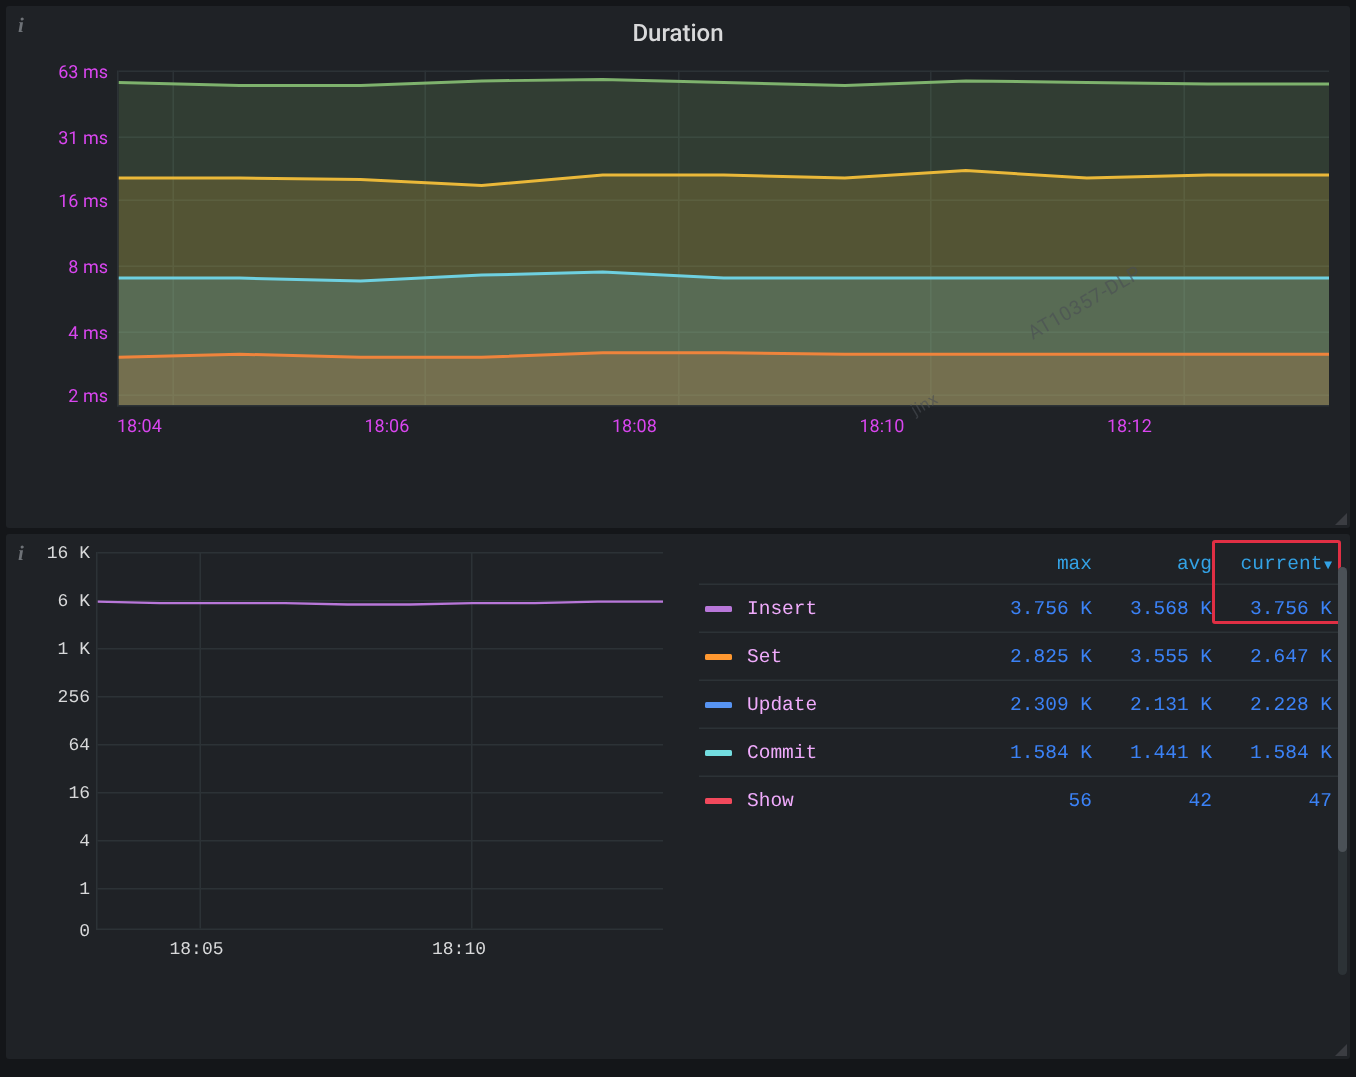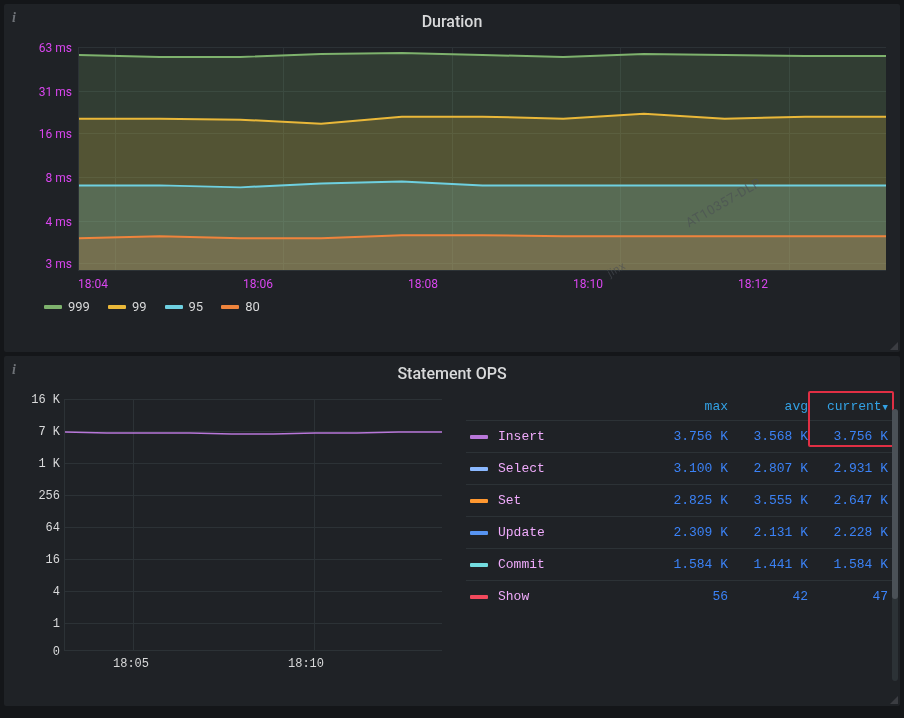--- a/index.html
+++ b/index.html
@@ -176,21 +176,21 @@
   <span class="info-icon">i</span>
   <div class="panel-title">Duration</div>
 
   <div class="chart1-wrap">
 
     <span class="ytick" style="top:0px">63 ms</span>
     <span class="ytick" style="top:44px">31 ms</span>
     <span class="ytick" style="top:86px">16 ms</span>
     <span class="ytick" style="top:130px">8 ms</span>
     <span class="ytick" style="top:174px">4 ms</span>
-    <span class="ytick" style="top:216px">3 ms</span>
+    <span class="ytick" style="top:216px">2 ms</span>
 
     <div class="chart1-plot">
       <div class="gridline" style="top:0px"></div>
       <div class="gridline" style="top:44px"></div>
       <div class="gridline" style="top:86px"></div>
       <div class="gridline" style="top:130px"></div>
       <div class="gridline" style="top:174px"></div>
       <div class="gridline" style="top:216px"></div>
       <div class="vgrid" style="left:4.4%"></div>
       <div class="vgrid" style="left:25.3%"></div>
@@ -214,49 +214,30 @@
       <span class="watermark" style="right:260px; bottom:-6px; font-size:11px;">jinx</span>
     </div>
 
     <span class="xtick" style="bottom:-2px; left:60px">18:04</span>
     <span class="xtick" style="bottom:-2px; left:225px">18:06</span>
     <span class="xtick" style="bottom:-2px; left:390px">18:08</span>
     <span class="xtick" style="bottom:-2px; left:555px">18:10</span>
     <span class="xtick" style="bottom:-2px; left:720px">18:12</span>
   </div>
 
-  <div class="chart1-legend">
-    <span class="leg-item">
-        <span class="swatch" style="background:#7EB26D"></span>
-        <span>999</span>
-      </span>
-    <span class="leg-item">
-        <span class="swatch" style="background:#EAB839"></span>
-        <span>99</span>
-      </span>
-    <span class="leg-item">
-        <span class="swatch" style="background:#6ED0E0"></span>
-        <span>95</span>
-      </span>
-    <span class="leg-item">
-        <span class="swatch" style="background:#EF843C"></span>
-        <span>80</span>
-      </span>
-  </div>
   <div class="resize-handle"></div>
 </div>
 
 <div class="panel panel-2">
   <span class="info-icon">i</span>
-  <div class="panel-title">Statement OPS</div>
 
   <div class="panel2-body">
     <div class="chart2-wrap">
       <span class="ytick2" style="top:0px">16 K</span>
-      <span class="ytick2" style="top:32px">7 K</span>
+      <span class="ytick2" style="top:32px">6 K</span>
       <span class="ytick2" style="top:64px">1 K</span>
       <span class="ytick2" style="top:96px">256</span>
       <span class="ytick2" style="top:128px">64</span>
       <span class="ytick2" style="top:160px">16</span>
       <span class="ytick2" style="top:192px">4</span>
       <span class="ytick2" style="top:224px">1</span>
       <span class="ytick2" style="top:252px">0</span>
 
       <div class="chart2-plot">
         <div class="gridline" style="top:0px"></div>
@@ -288,27 +269,20 @@
       </div>
       <div id="ops-rows">
           <div class="ops-row">
             <span class="row-swatch" style="background:#B877D9"></span>
             <span class="row-name">Insert</span>
             <span class="row-val">3.756 K</span>
             <span class="row-val">3.568 K</span>
             <span class="row-val">3.756 K</span>
           </div>
           <div class="ops-row">
-            <span class="row-swatch" style="background:#8AB8FF"></span>
-            <span class="row-name">Select</span>
-            <span class="row-val">3.100 K</span>
-            <span class="row-val">2.807 K</span>
-            <span class="row-val">2.931 K</span>
-          </div>
-          <div class="ops-row">
             <span class="row-swatch" style="background:#FF9830"></span>
             <span class="row-name">Set</span>
             <span class="row-val">2.825 K</span>
             <span class="row-val">3.555 K</span>
             <span class="row-val">2.647 K</span>
           </div>
           <div class="ops-row">
             <span class="row-swatch" style="background:#5794F2"></span>
             <span class="row-name">Update</span>
             <span class="row-val">2.309 K</span>

